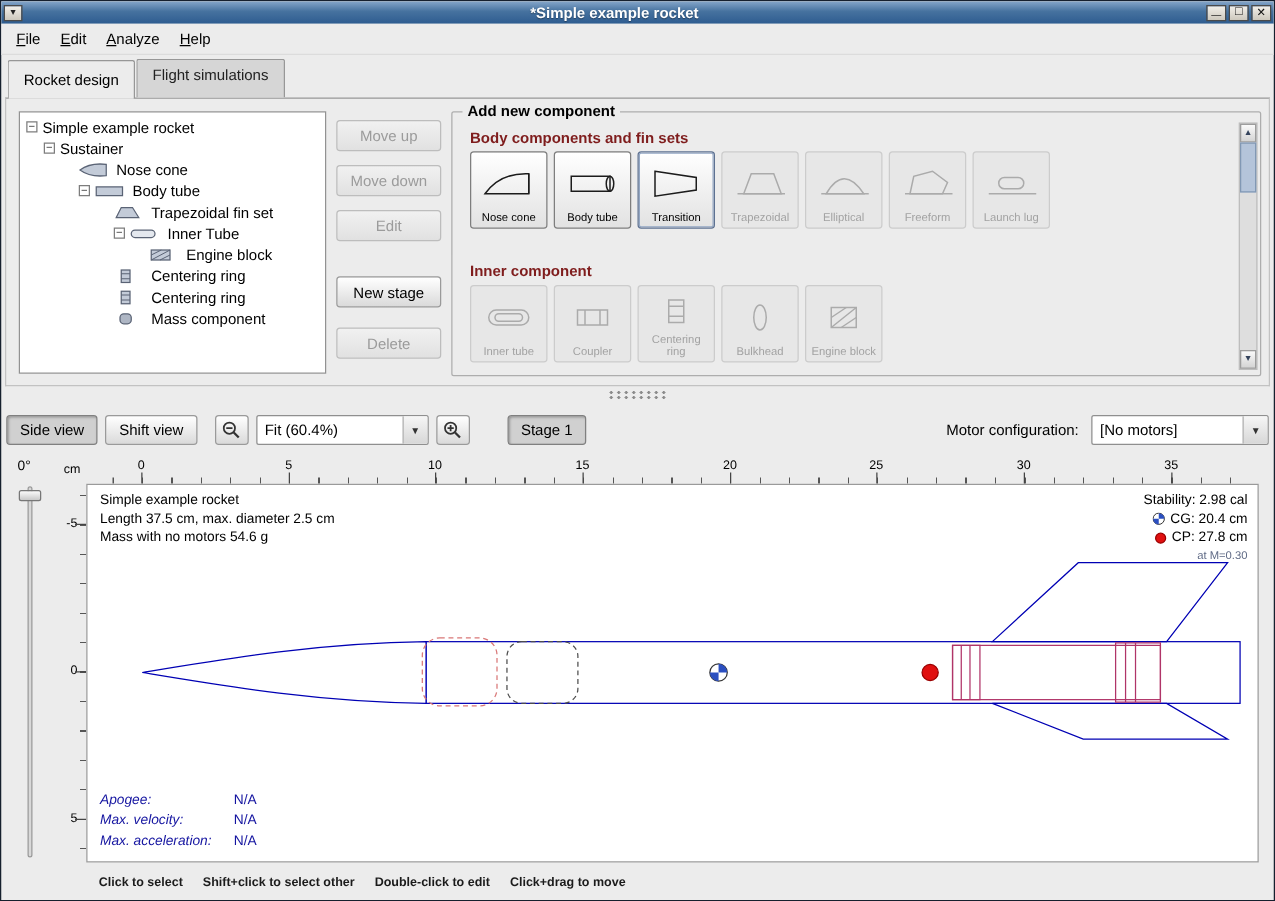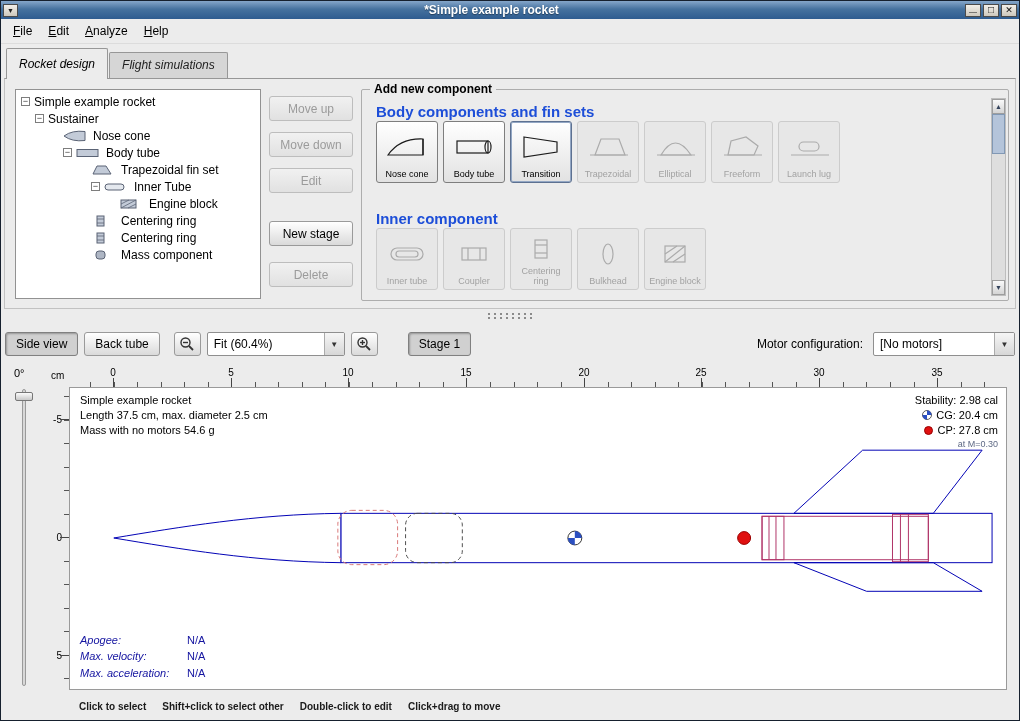--- a/index.html
+++ b/index.html
@@ -23,21 +23,21 @@
     font-size:8px;color:#111;line-height:1;}
   .wbtn-min::before{content:"—";transform:translateY(2px);}
   .wbtn-max::before{content:"□";font-size:10px;}
   .wbtn-close::before{content:"✕";font-size:9px;}
   
   .menubar{position:absolute;left:0;top:18px;right:0;height:25px;display:flex;
     align-items:center;padding-left:4px;background:#ececec;border-bottom:1px solid #dcdcdc;}
   .menu-item{display:inline-block;padding:4px 8px;font-size:12px;color:#000;}
   .menu-item::first-letter{text-decoration:underline;}
   
-  .tabs{position:absolute;left:5px;top:46px;display:flex;align-items:flex-end;z-index:3;font-style:italic;}
+  .tabs{position:absolute;left:5px;top:46px;display:flex;z-index:3;}
   .tab{background:#d6d6d6;border:1px solid #979797;border-bottom:none;
     padding:5px 12px 6px;font-size:12px;border-radius:2px 2px 0 0;margin-right:1px;color:#222;}
   .tab.active{background:#ececec;padding:8px 12px;position:relative;top:1px;color:#000;}
   .pane{position:absolute;left:3px;right:3px;top:77px;height:231px;
     border:1px solid #c2c2c2;border-top:1px solid #979797;background:#ececec;}
   
   .tree{position:absolute;left:14px;top:88px;width:246px;height:210px;background:#fff;
     border:1px solid #929292;padding:3px 2px;font-size:12px;overflow:hidden;}
   .trow{height:17px;display:flex;align-items:center;white-space:nowrap;}
   .d0{padding-left:3px}.d1{padding-left:17px}.d2{padding-left:45px}
@@ -56,21 +56,21 @@
     justify-content:center;color:#000;}
   .pbtn.disabled{color:#9b9b9b;background:linear-gradient(#f1f1f1,#e1e1e1);
     border-color:#bdbdbd;}
   .mt-newstage{margin-top:17px;}
   .mt-delete{margin-top:5px;}
   
   .group{position:absolute;left:360px;top:88px;width:648px;height:212px;
     border:1px solid #adadad;border-radius:2px;}
   .group-title{position:absolute;top:-8px;left:8px;background:#ececec;padding:0 4px;
     font-weight:bold;font-size:12px;color:#000;}
-  .section-label{position:absolute;left:14px;font-weight:bold;font-size:15px;color:#1d4ed8;}
+  .section-label{position:absolute;left:14px;font-weight:bold;font-size:12px;color:#7f1d1d;}
   .sec1{top:13px}.sec2{top:120px}
   .comp-row{position:absolute;left:14px;display:flex;gap:5px;}
   .row1{top:31px}.row2{top:138px}
   .comp{width:62px;height:62px;border-radius:3px;display:flex;flex-direction:column;
     align-items:center;padding:4px 2px 3px;}
   .comp .cicon{flex:1;display:flex;align-items:center;justify-content:center;}
   .comp .clbl{font-size:9px;text-align:center;line-height:1.12;}
   .comp.en{border:1px solid #7e7e7e;background:linear-gradient(#ffffff,#e2e2e2);}
   .comp.en .clbl{color:#000;}
   .comp.dis{border:1px solid #cccccc;background:#e7e7e7;}
@@ -391,21 +391,21 @@
       <div class="sarrow sdown"></div>
     </div>
   </div>
 
   <div class="splitter">
     <div class="dots"></div>
   </div>
 
   <div class="toolbar">
     <div class="tbtn toggled">Side view</div>
-    <div class="tbtn">Back tube</div>
+    <div class="tbtn">Shift view</div>
     <div class="tbtn zbtn ml8">
       <svg width="16" height="16" viewBox="0 0 16 16">
           <circle cx="6.5" cy="6.5" r="4.5" fill="none" stroke="#333" stroke-width="1.4"></circle>
           <line x1="10" y1="10" x2="14" y2="14" stroke="#333" stroke-width="1.8"></line>
           <line x1="4" y1="6.5" x2="9" y2="6.5" stroke="#333" stroke-width="1.4"></line>
         </svg>
     </div>
     <div class="combo combo-fit">
       <span class="cval">Fit (60.4%)</span>
       <span class="carrow"></span>

